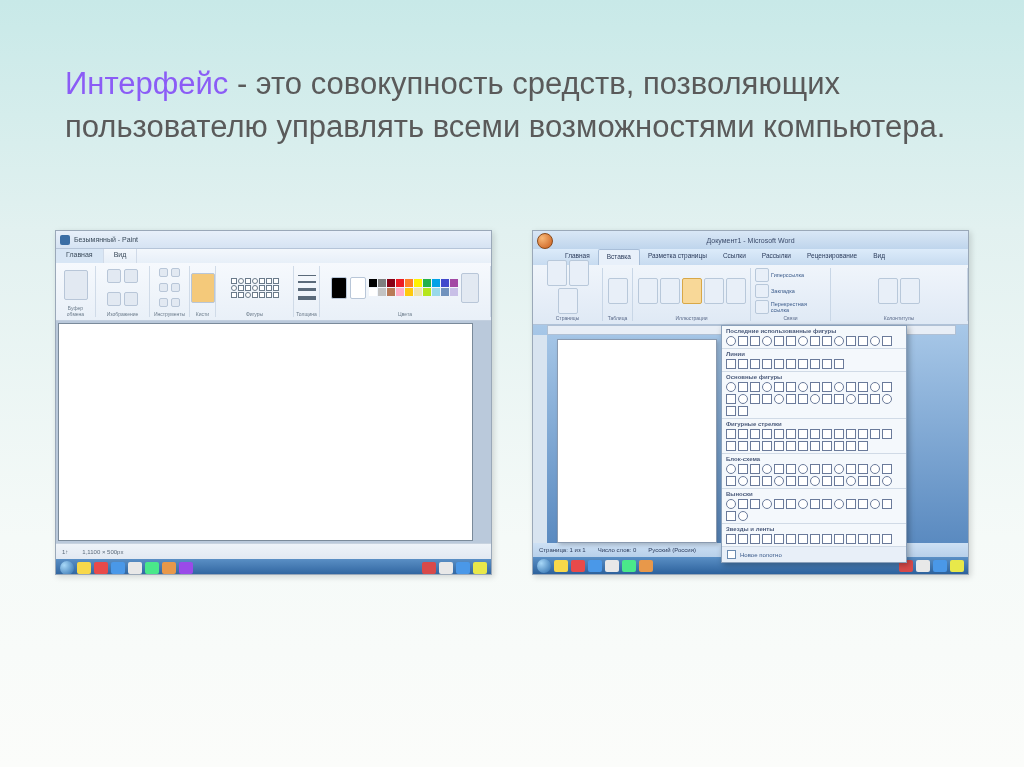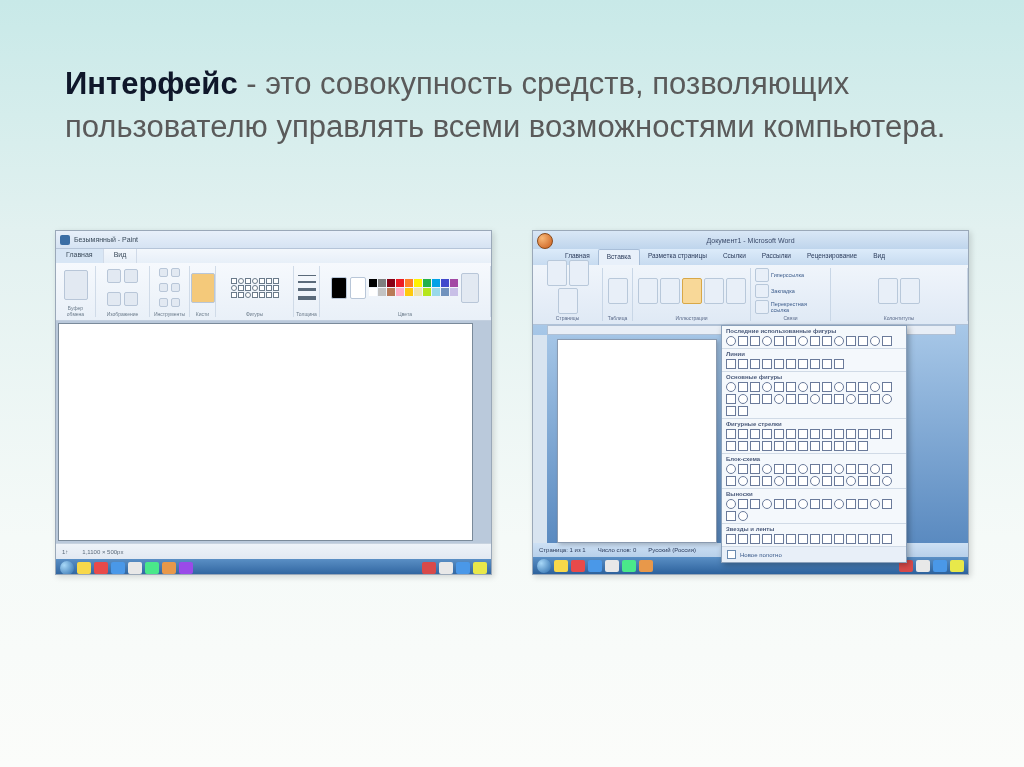--- a/index.html
+++ b/index.html
@@ -14,22 +14,22 @@
   .title {
     position: absolute;
     top: 62px;
     left: 65px;
     right: 65px;
     font-size: 31px;
     line-height: 1.4;
     color: #5a5a5a;
   }
   .title .term {
-    color: #0f172a;
-    font-weight: bold;
+    color: #8b5cf6;
+    font-weight: normal;
   }
   .screenshots {
     position: absolute;
     top: 230px;
     left: 55px;
     right: 55px;
     display: flex;
     gap: 40px;
   }
   .shot {

